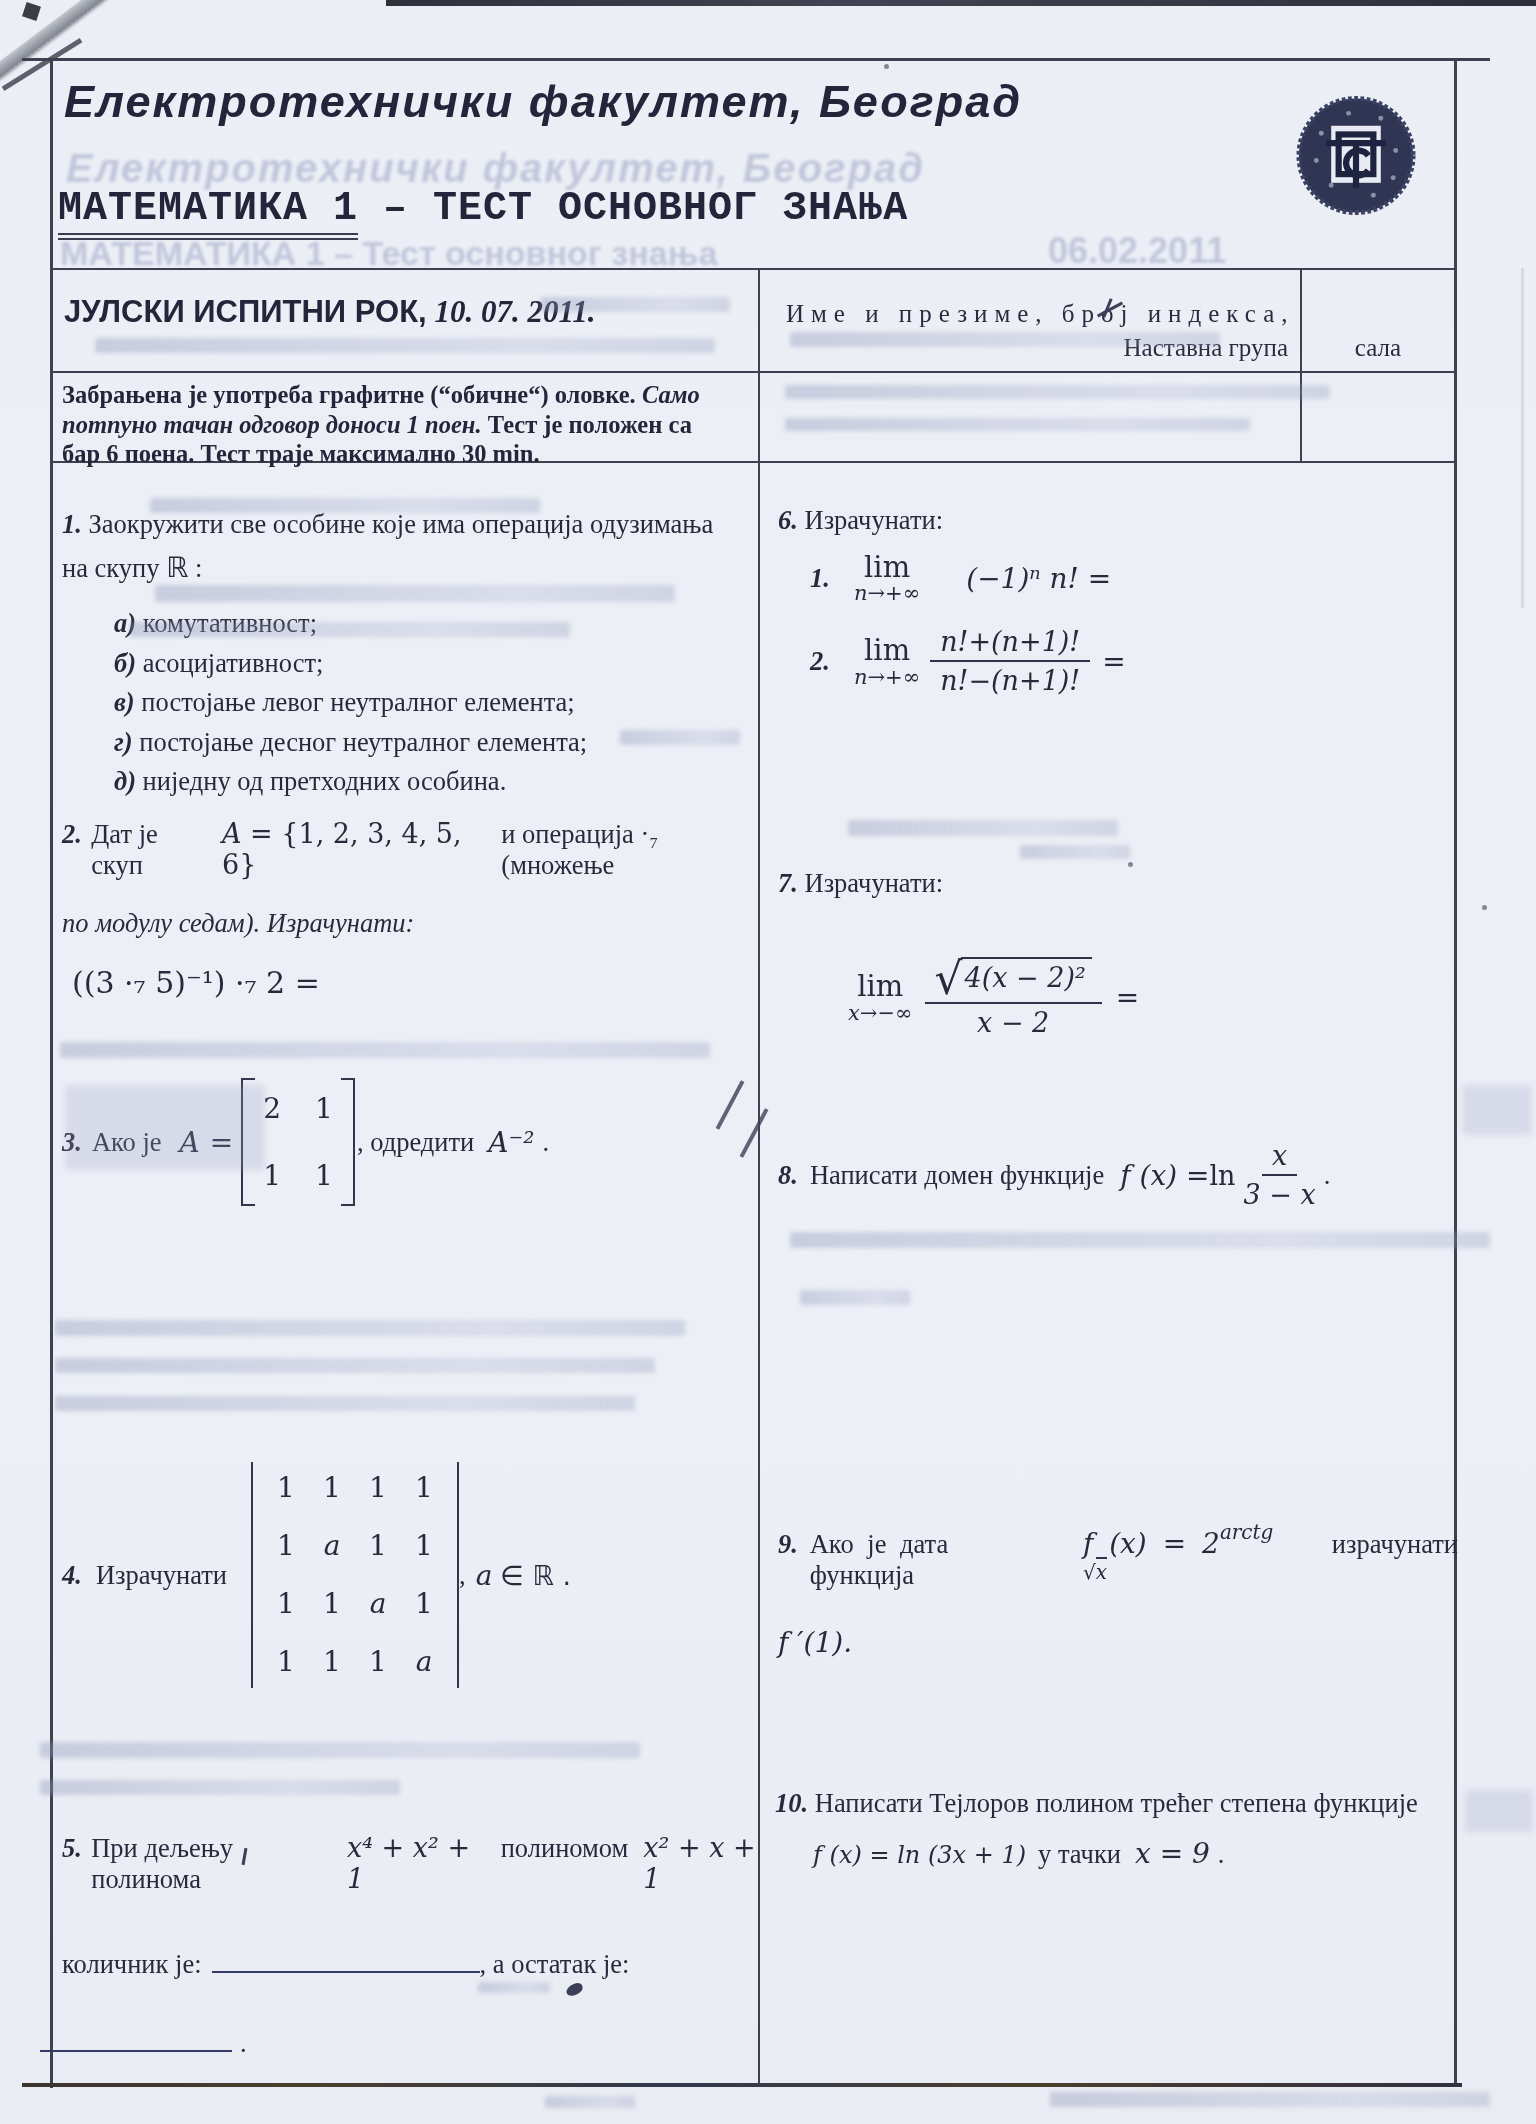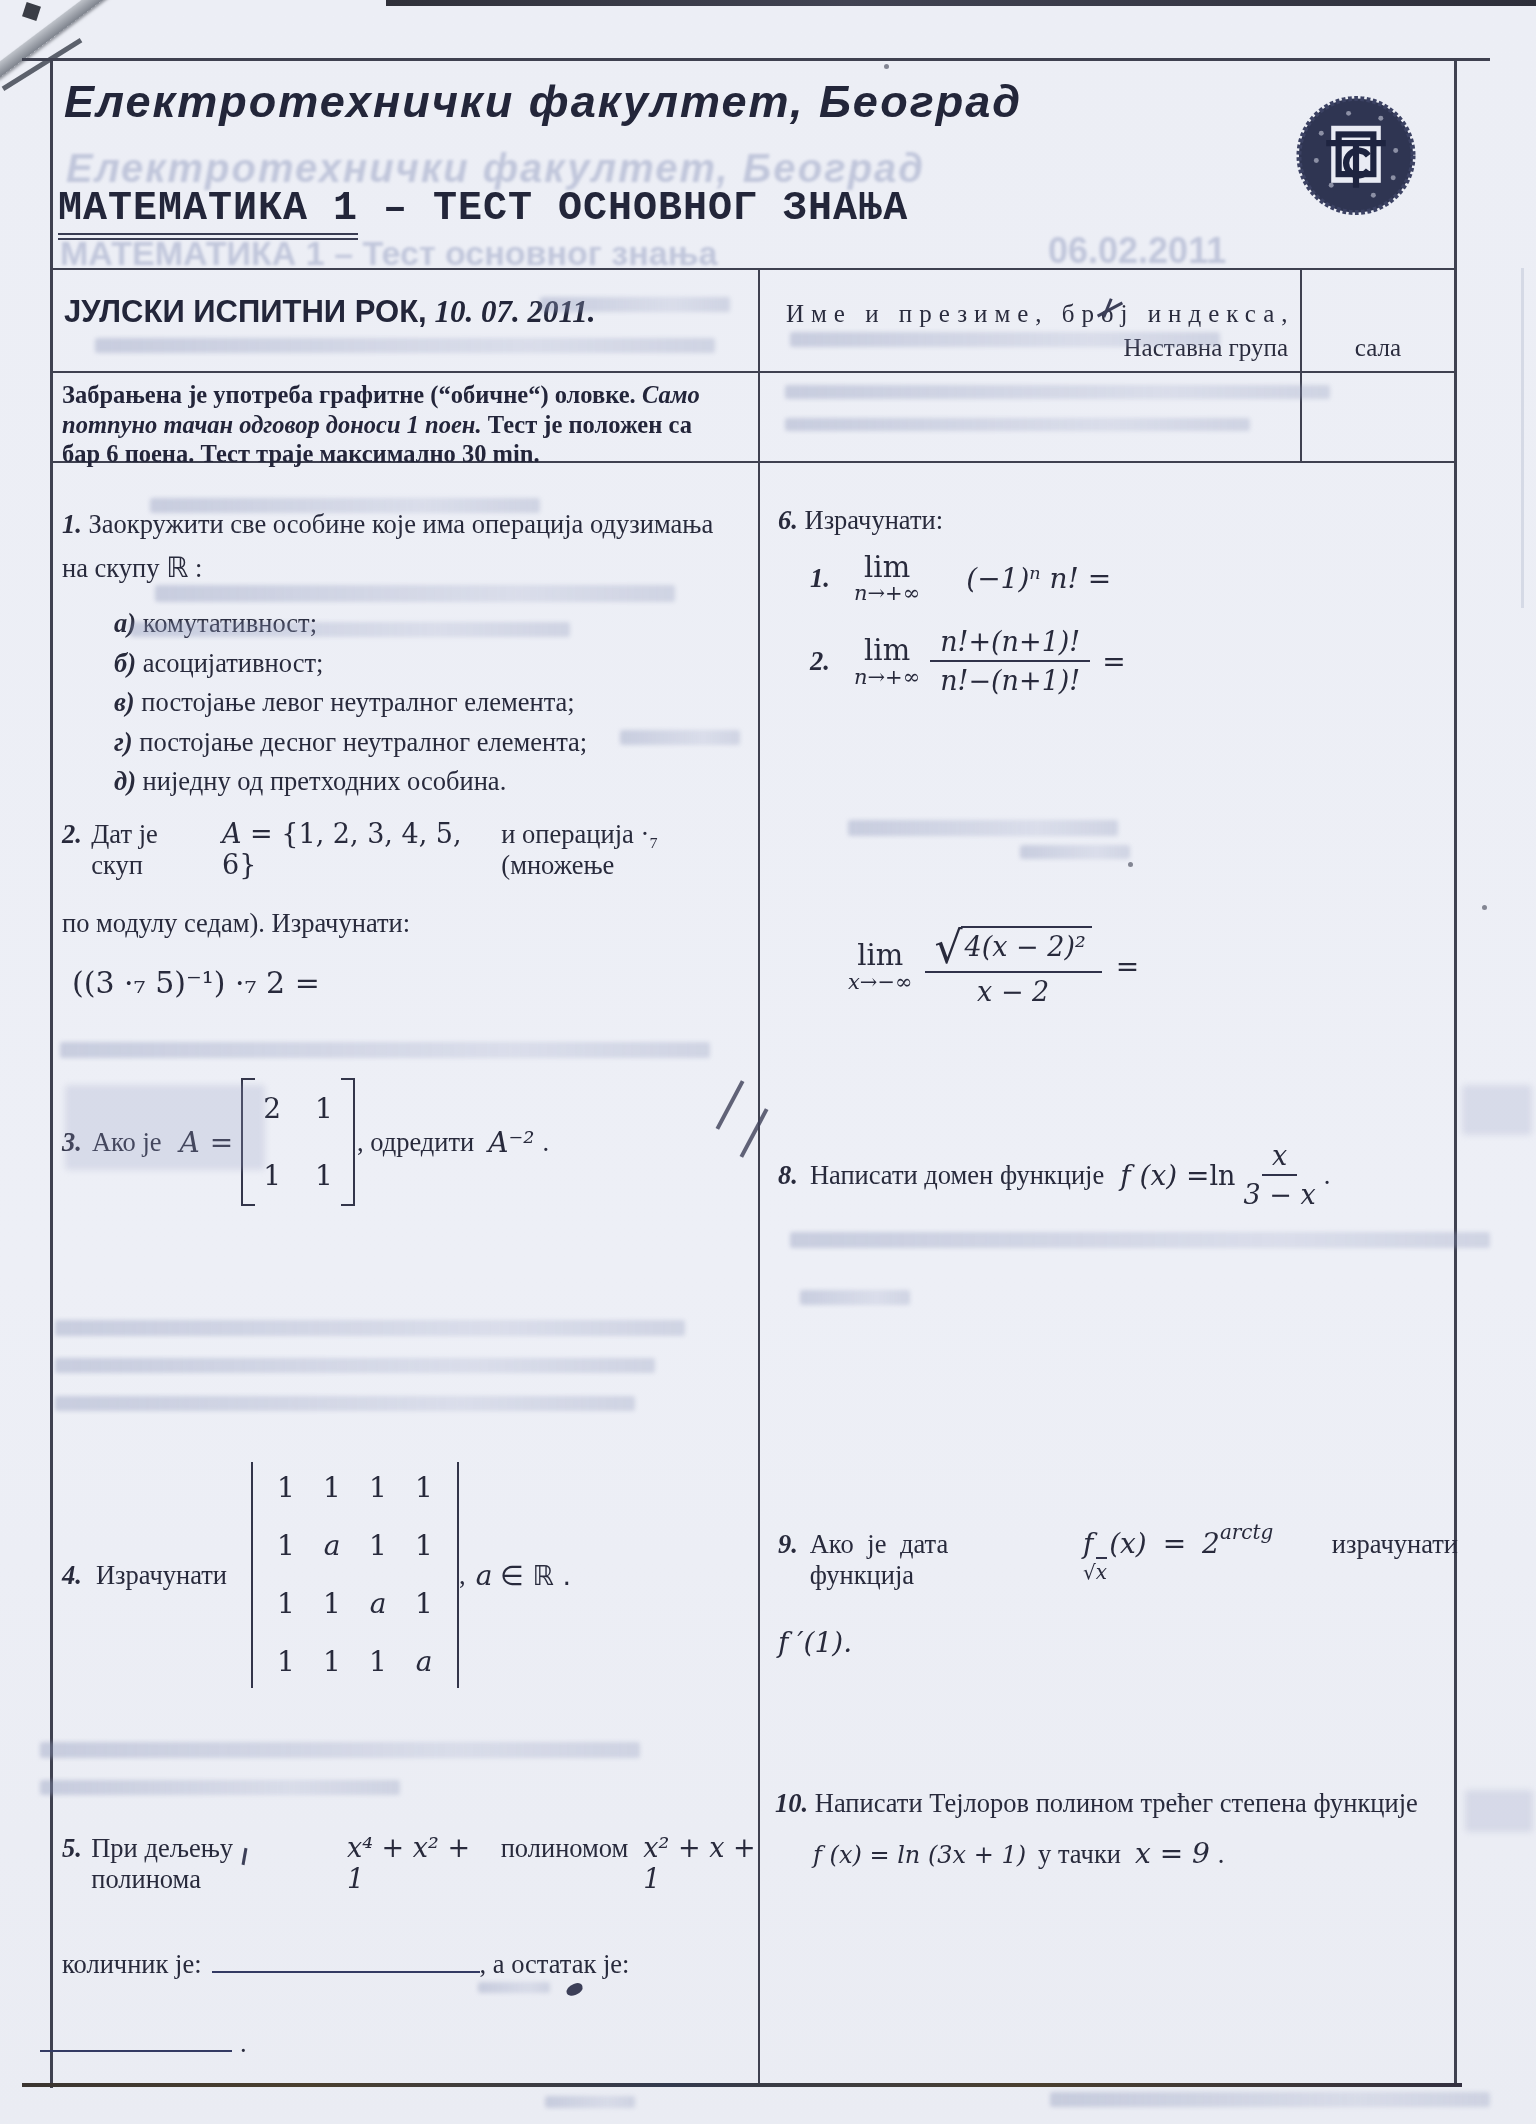--- a/index.html
+++ b/index.html
@@ -164,21 +164,21 @@
   <div class="prob" style="left:62px;top:818px;width:700px;font-size:26.5px;">
     <div class="rowb">
       <span class="pnum">2.</span>
         <span style="width:10px;"></span>
       <span>Дат је скуп</span>
         <span style="width:14px;"></span>
       <span class="mu" style="font-size:27px;"><i class="mi">A</i><span> = {1, 2, 3, 4, 5, 6}</span></span>
         <span style="width:14px;"></span>
       <span>и операција ·₇ (множење</span>
     </div>
-    <div style="margin-top:27px;"><span>по модулу седам). Израчунати:</span></div>
+    <div style="margin-top:27px;font-style:italic;"><span>по модулу седам). Израчунати:</span></div>
     <div class="mu" style="margin-top:26px;margin-left:10px;font-size:30px;"><span>((3 ·₇ 5)⁻¹) ·₇ 2 =</span></div>
   </div>
 
   <div class="prob row" style="left:62px;top:1078px;font-size:26.5px;">
     <span class="pnum">3.</span>
       <span style="width:10px;"></span>
     <span>Ако је</span>
       <span style="width:18px;"></span>
     <span class="mi" style="font-size:28px;">A</span>
       <span style="width:10px;"></span>
@@ -273,20 +273,21 @@
       <span class="frac" style="font-size:27px;">
         <span class="fn mi">n!+(n+1)!</span>
         <span class="fd mi">n!−(n+1)!</span>
       </span>
       <span style="width:12px;"></span>
       <span class="mu" style="font-size:28px;">=</span>
     </div>
   </div>
 
   <div class="prob" style="left:778px;top:868px;width:670px;font-size:26.5px;">
+    <div><span class="pnum">7.</span> <span>Израчунати:</span></div>
     <div class="row" style="margin-top:58px;margin-left:70px;">
       <span class="lim">
           <span class="lt mu">lim</span>
           <span class="lb mi">x→−∞</span>
         </span>
       <span style="width:12px;"></span>
       <span class="frac" style="font-size:27px;">
         <span class="fn" style="padding-bottom:1px;">
           <span class="sqrt">
               <span class="sg mu">√</span>

